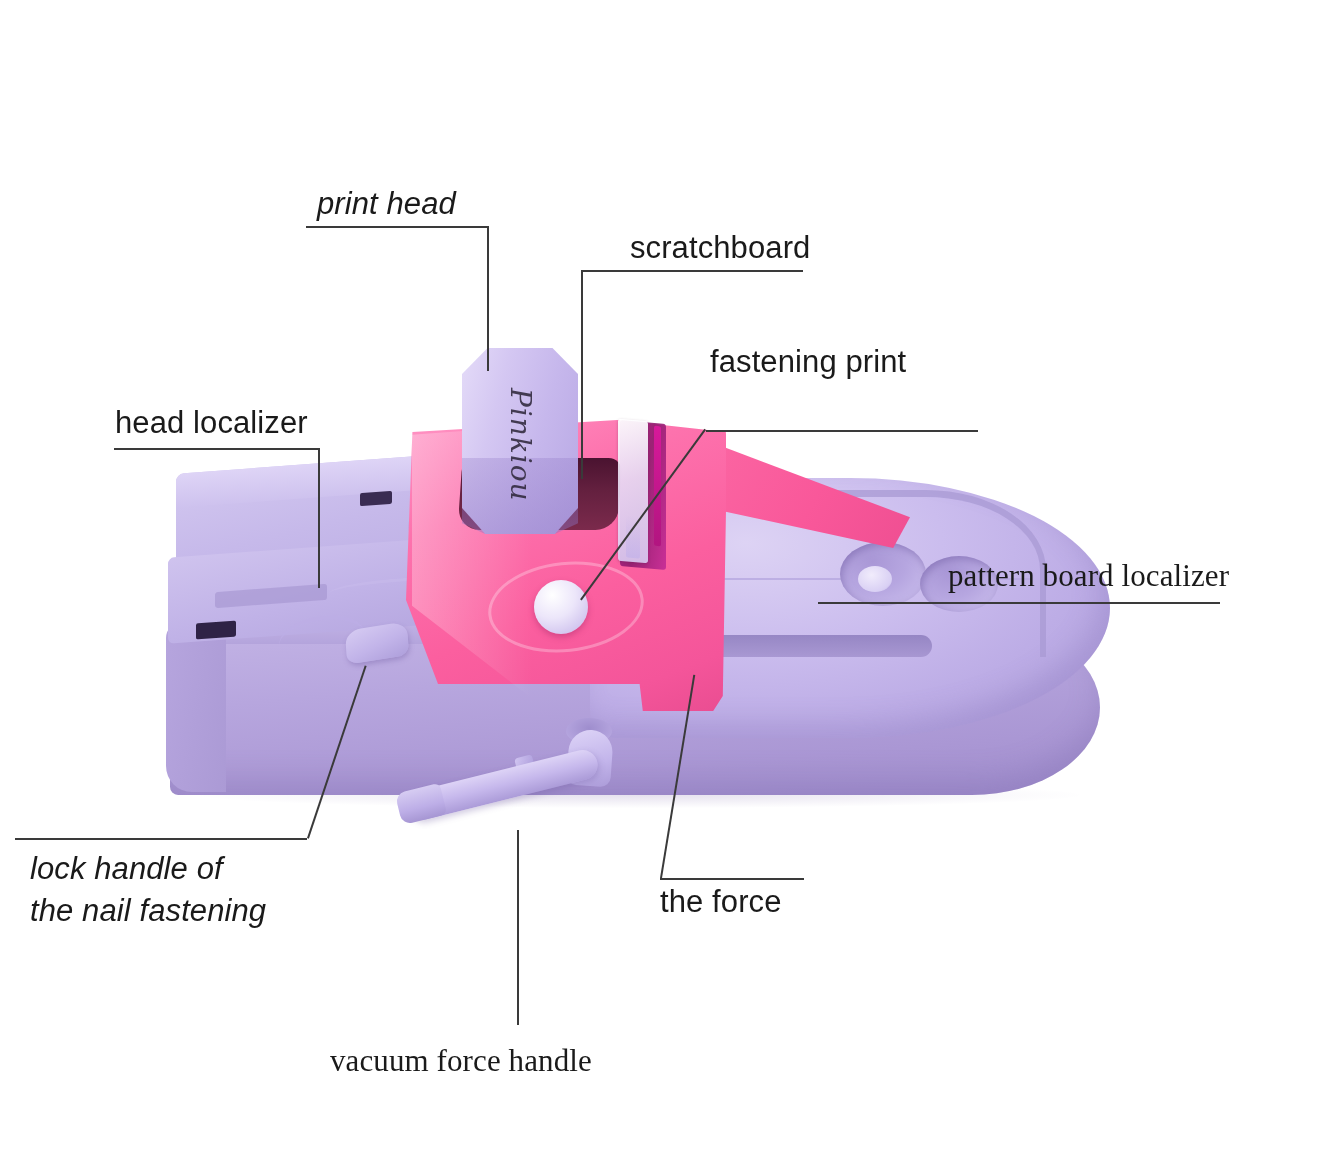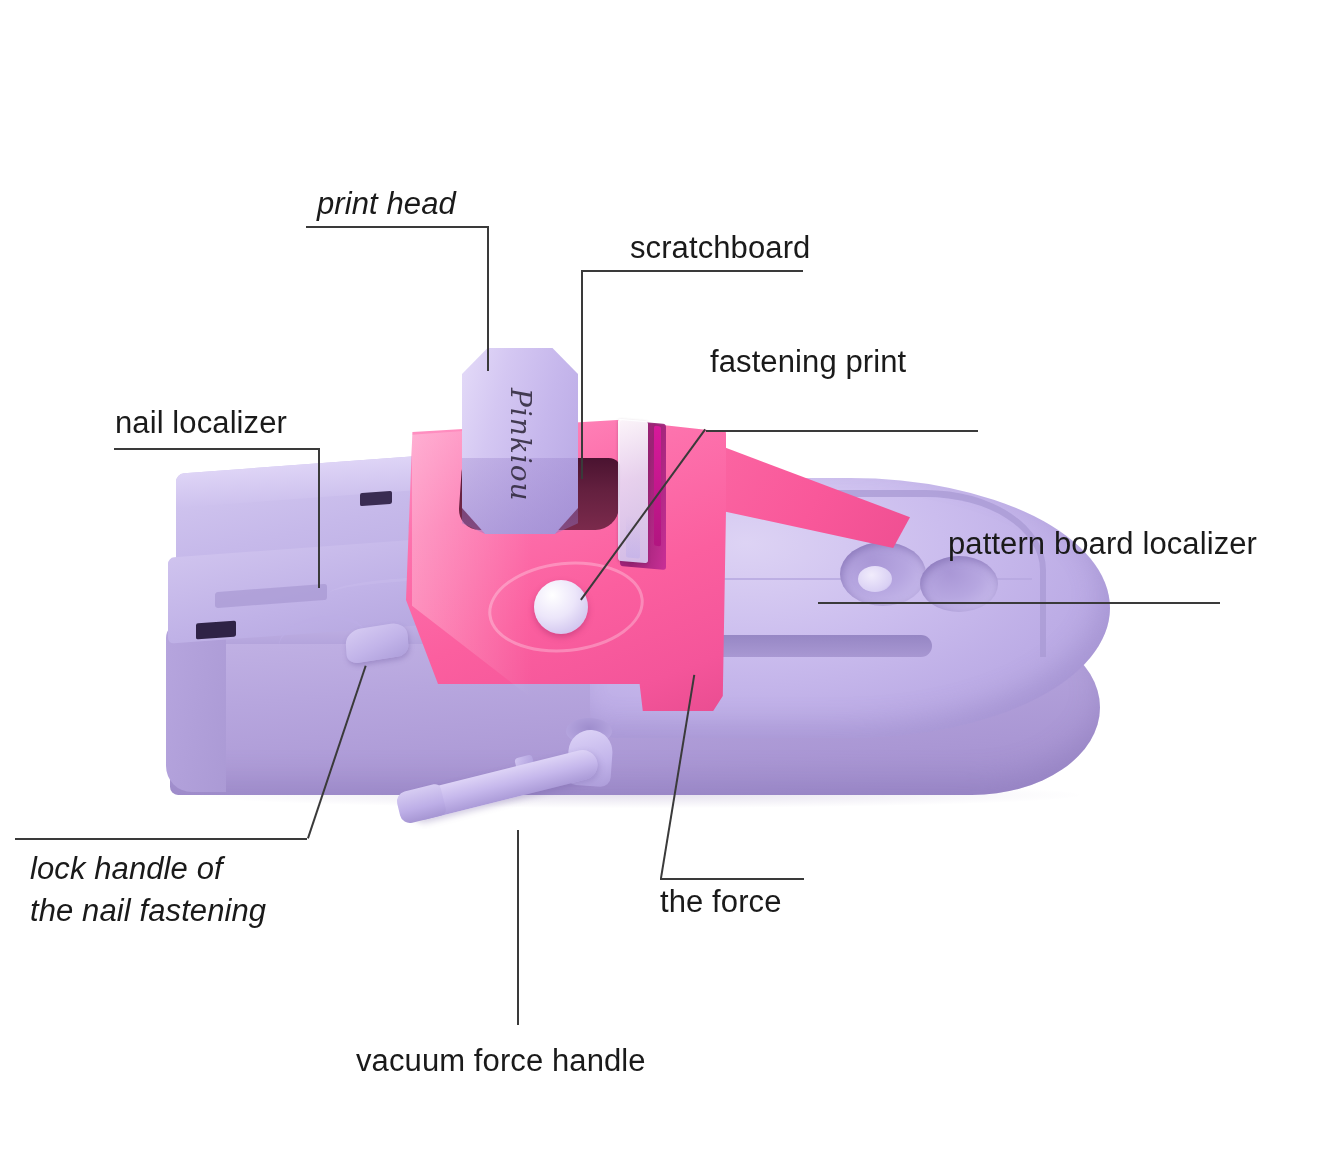--- a/index.html
+++ b/index.html
@@ -550,31 +550,31 @@
   <div class="vline" style="left:487px; top:226px; height:145px;"></div>
 
   <div class="label" style="left:590px; top:230px;margin-left:40px;">scratchboard</div>
   <div class="hline" style="left:581px; top:270px; width:222px;"></div>
   <div class="vline" style="left:581px; top:270px; height:209px;"></div>
 
   <div class="label two-line" style="left:710px; top:341px;"><span>fastening print</span><br></div>
   <div class="hline" style="left:706px; top:430px; width:272px;"></div>
   <div class="dline" style="left:706px; top:430px; width:211px; transform:rotate(126.1deg);"></div>
 
-  <div class="label" style="left:115px; top:405px;">nail localizer</div>
+  <div class="label" style="left:115px; top:405px;">head localizer</div>
   <div class="hline" style="left:114px; top:448px; width:205px;"></div>
   <div class="vline" style="left:318px; top:448px; height:140px;"></div>
 
-  <div class="label" style="left:948px; top:526px;">pattern board localizer</div>
+  <div class="label" style="left:948px; top:558px;font-family:Liberation Serif, serif;">pattern board localizer</div>
   <div class="hline" style="left:818px; top:602px; width:402px;"></div>
 
   <div class="label two-line" style="left:30px; top:848px;font-style:italic;"><span>lock handle of</span><br><span>the nail fastening</span></div>
   <div class="hline" style="left:15px; top:838px; width:292px;"></div>
   <div class="dline" style="left:307px; top:838px; width:182px; transform:rotate(-71.5deg);"></div>
 
   <div class="label" style="left:660px; top:884px;">the force</div>
   <div class="hline" style="left:660px; top:878px; width:144px;"></div>
   <div class="dline" style="left:660px; top:878px; width:206px; transform:rotate(-80.7deg);"></div>
 
-  <div class="label" style="left:356px; top:1043px;">vacuum force handle</div>
+  <div class="label" style="left:330px; top:1043px;font-family:Liberation Serif, serif;">vacuum force handle</div>
   <div class="vline" style="left:517px; top:830px; height:195px;"></div>
 
 </div>
 
 </body></html>

